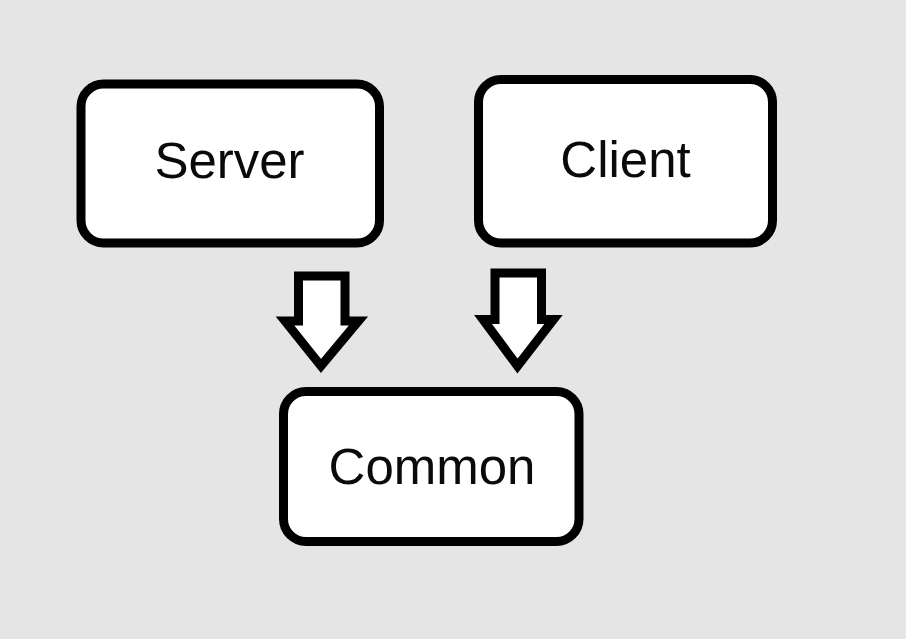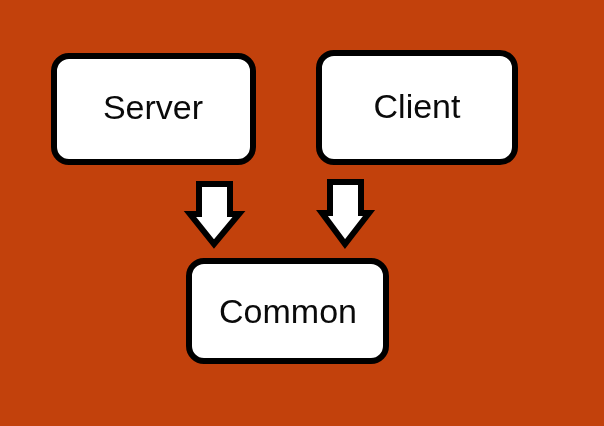--- a/index.html
+++ b/index.html
@@ -8,21 +8,21 @@
     padding: 0;
     background: #ffffff;
   }
   body {
     font-family: "Liberation Sans", sans-serif;
   }
   #diagram-canvas {
     position: relative;
     width: 604px;
     height: 426px;
-    background: #c2410c;
+    background: #e5e5e5;
     overflow: hidden;
   }
   #diagram-svg {
     position: absolute;
     top: 0;
     left: 0;
     width: 604px;
     height: 426px;
     display: block;
   }

